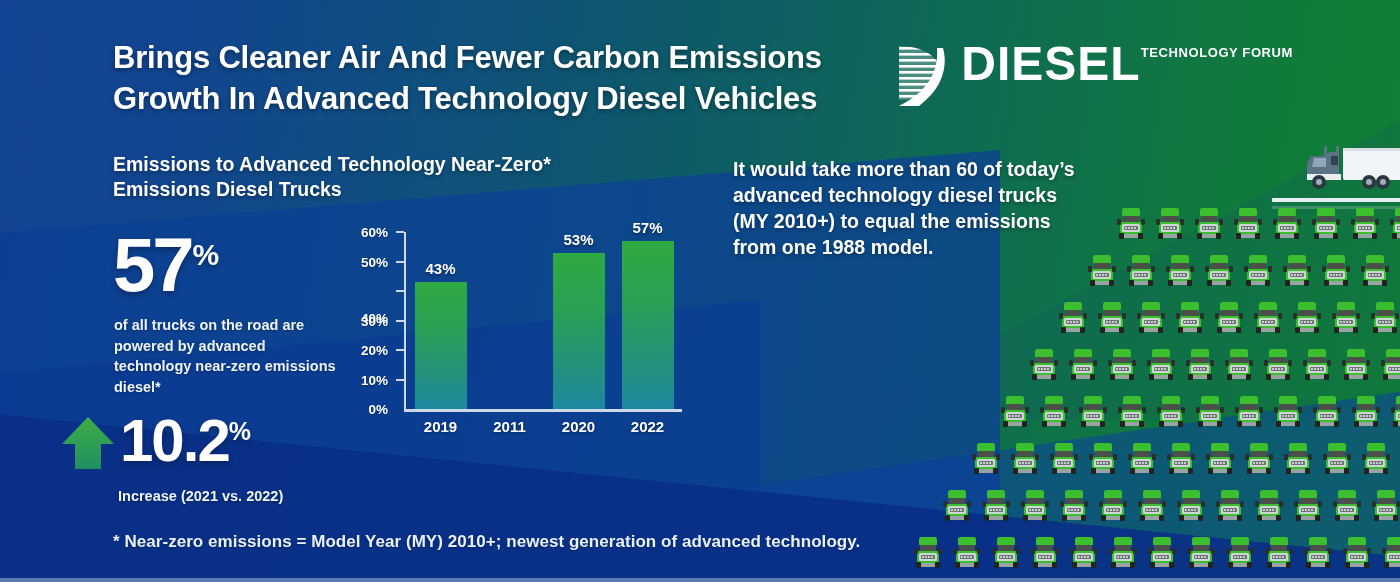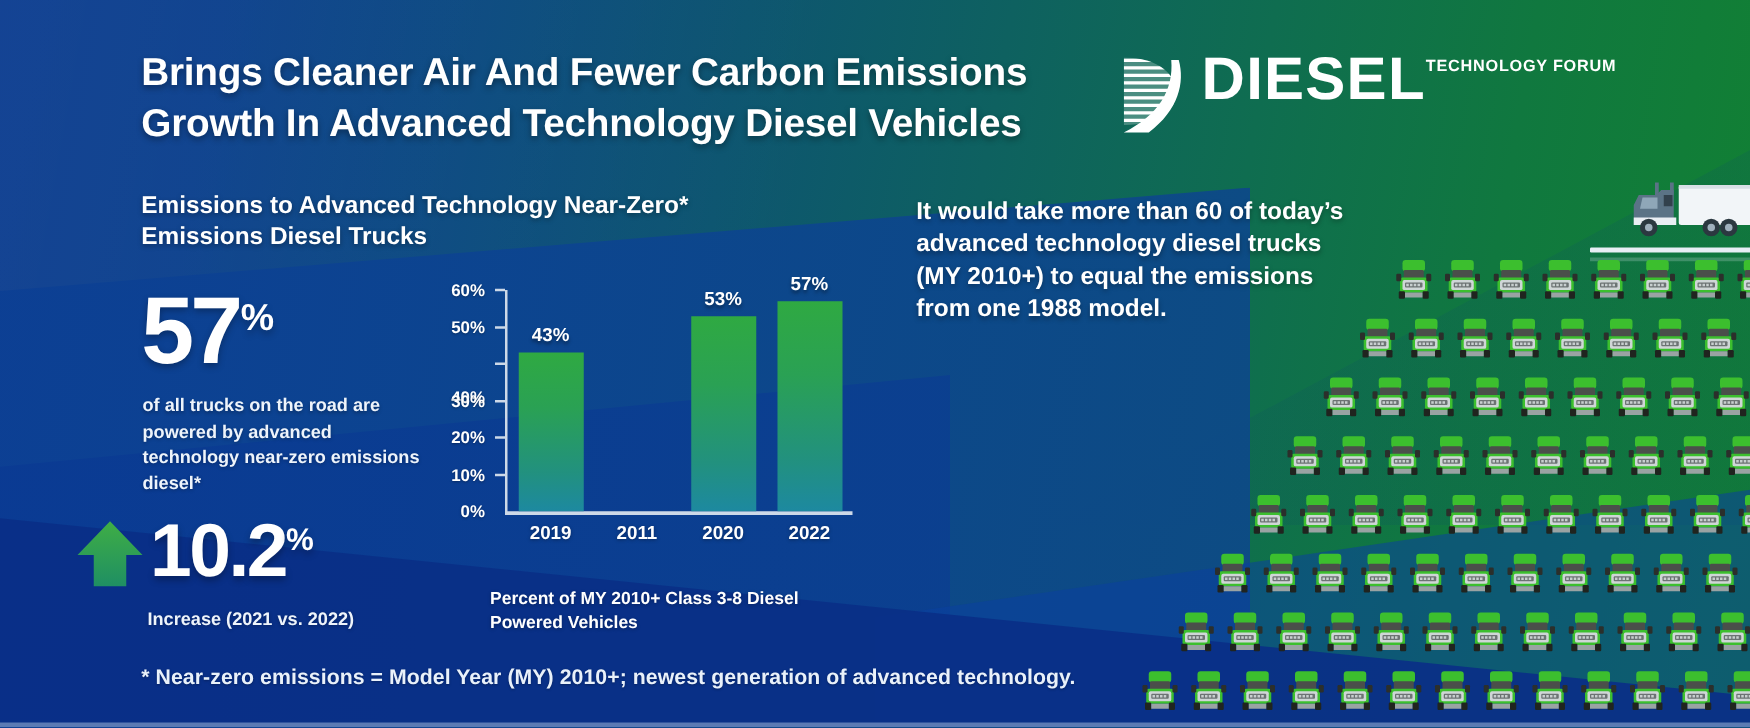--- a/index.html
+++ b/index.html
@@ -274,24 +274,20 @@
         <div class="xlab" style="left: 215.5px;">2022</div>
       </div>
   <div class="tickmark" style="top: 0px;"></div>
       <div class="tickmark" style="top: 29.5px;"></div>
       <div class="tickmark" style="top: 59px;"></div>
       <div class="tickmark" style="top: 88.5px;"></div>
       <div class="tickmark" style="top: 118px;"></div>
       <div class="tickmark" style="top: 147.5px;"></div>
     </div>
 
-  <div class="chart-cap">
-    <div>Percent of MY 2010+ Class 3-8 Diesel</div>
-    <div>Powered Vehicles</div>
-  </div>
 
   <div class="rhead">
     <div>It would take more than 60 of today’s</div>
     <div>advanced technology diesel trucks</div>
     <div>(MY 2010+) to equal the emissions</div>
     <div>from one 1988 model.</div>
   </div>
 
 
   <svg class="sidetruck" viewBox="0 0 125 56">

